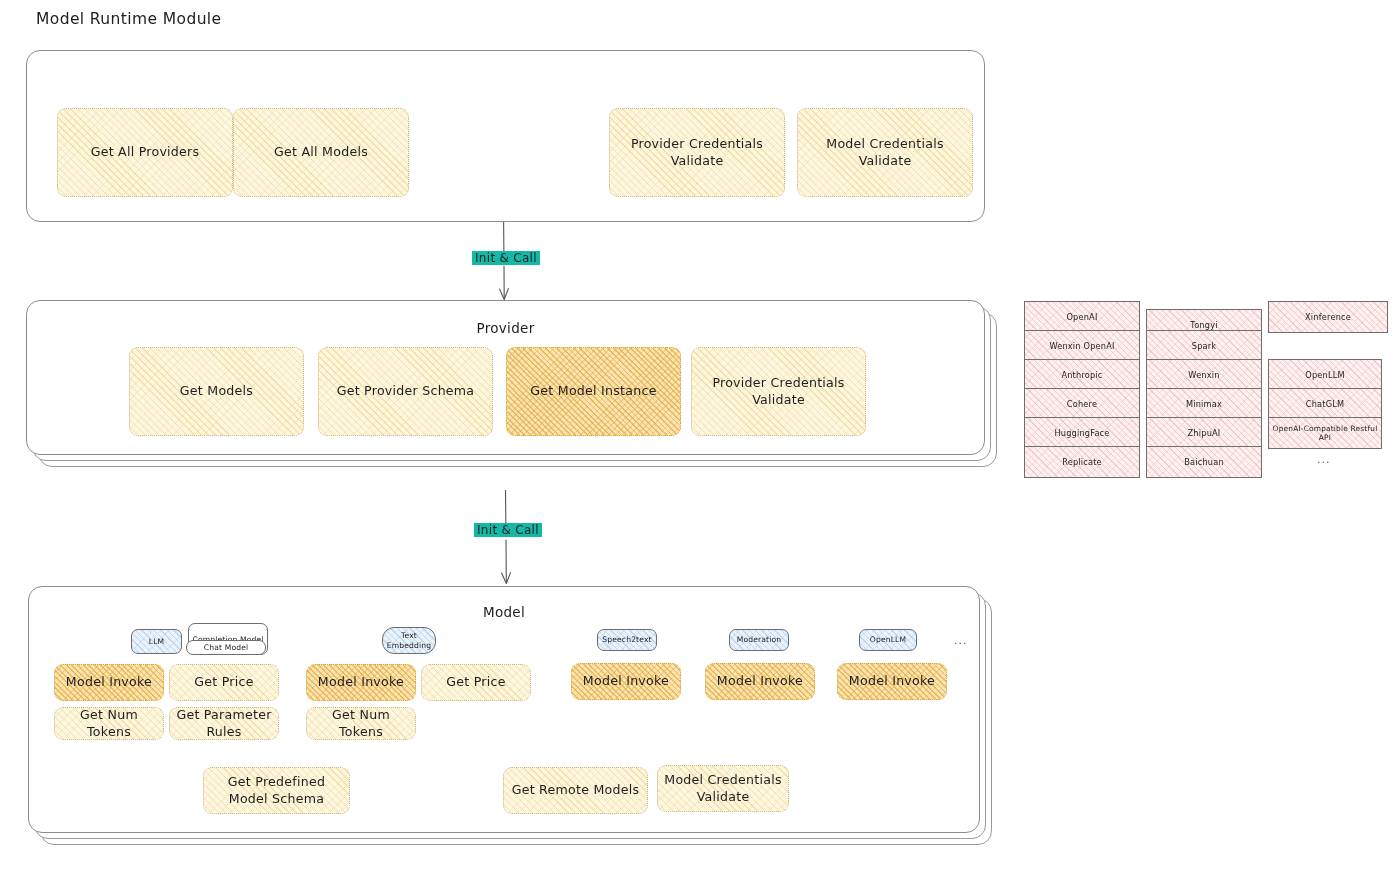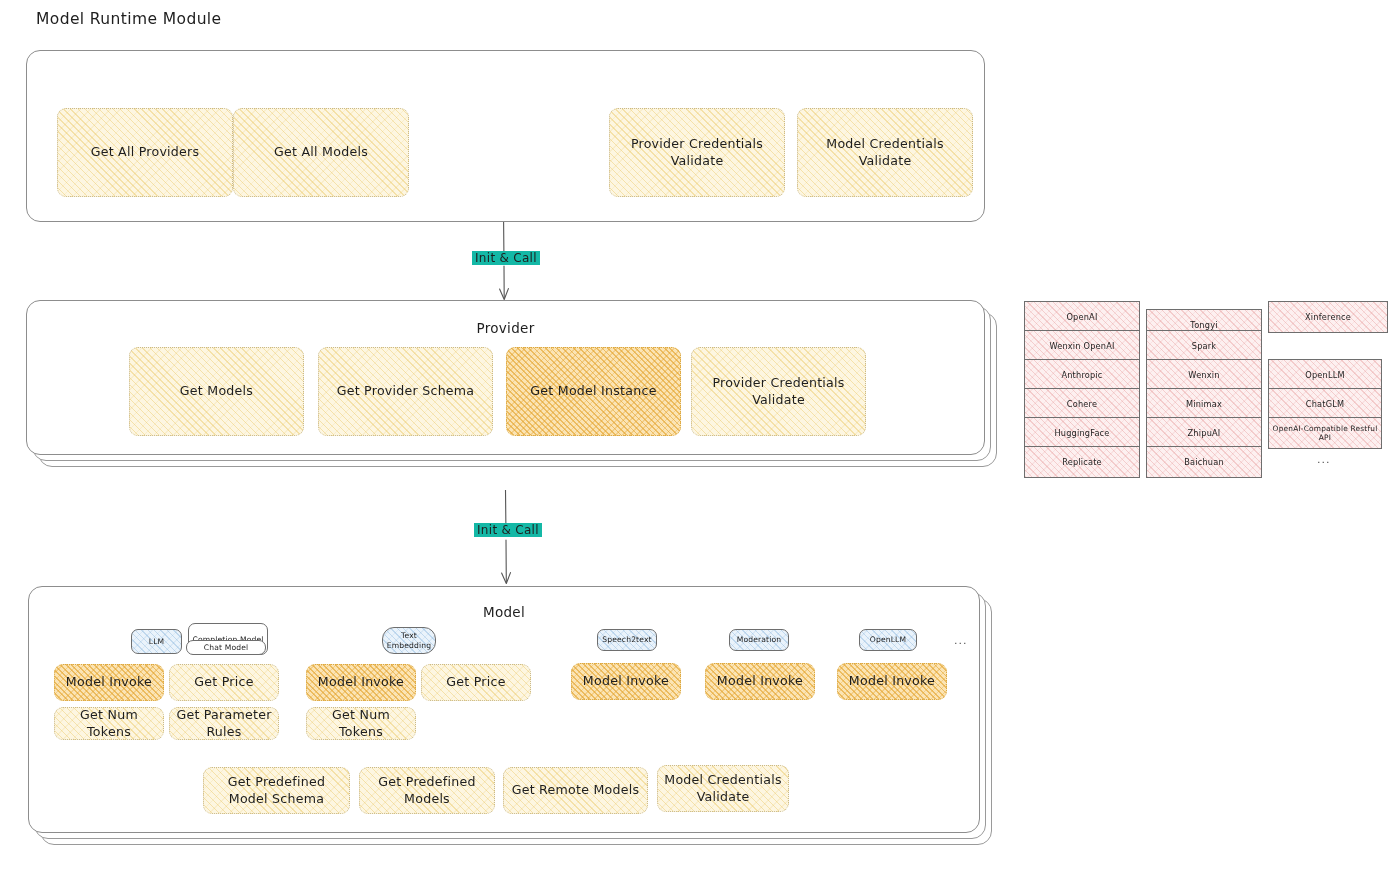--- a/index.html
+++ b/index.html
@@ -249,16 +249,15 @@
 
   <div class="chip-blue" style="left:700px; top:42px; width:60px; height:22px;">Moderation</div>
   <div class="node orange" style="left:676px; top:76px; width:110px; height:37px;">Model Invoke</div>
 
   <div class="chip-blue" style="left:830px; top:42px; width:58px; height:22px;">OpenLLM</div>
   <div class="node orange" style="left:808px; top:76px; width:110px; height:37px;">Model Invoke</div>
 
   <div class="ellipsis-mark" style="left:925px; top:47px;">...</div>
 
   <div class="node yellow" style="left:174px; top:180px; width:147px; height:47px;">Get Predefined Model Schema</div>
-  <div class="node yellow" style="left:330px; top:180px; width:136px; height:47px;">Get Predefined Models</div>
   <div class="node yellow" style="left:474px; top:180px; width:145px; height:47px;">Get Remote Models</div>
   <div class="node yellow" style="left:628px; top:178px; width:132px; height:47px;">Model Credentials Validate</div>
 </div>
 
 </body></html>

